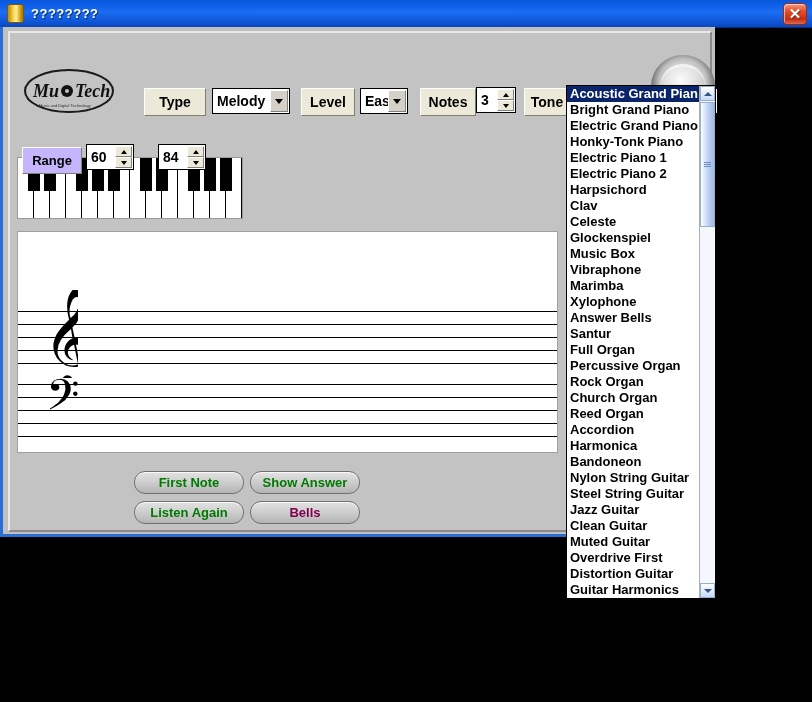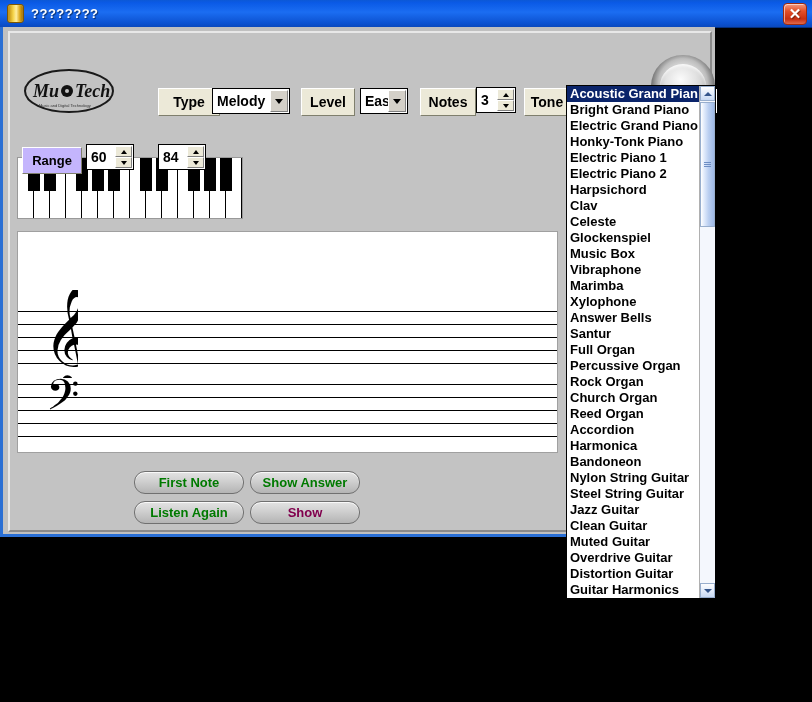--- a/index.html
+++ b/index.html
@@ -237,21 +237,21 @@
           <text x="56" y="30" font-family="Liberation Serif, serif" font-size="18" font-style="italic" font-weight="bold" fill="#111">Tech</text>
           <text x="20" y="40" font-family="Liberation Sans, sans-serif" font-size="4" fill="#333">Music and Digital Technology</text>
         </svg>
       </div>
 
       <div class="knob">
         <div class="knob-outer"></div>
         <div class="knob-face"></div>
       </div>
 
-      <div class="lbl-box" style="left:141px;top:61px;width:60px;margin-left:14px;">Type</div>
+      <div class="lbl-box" style="left:141px;top:61px;width:60px;">Type</div>
       <div class="combo" style="left:209px;top:61px;width:78px;">
         <div class="val">Melody</div>
         <div class="arrow">
             <div class="tri-down"></div>
           </div>
       </div>
 
       <div class="lbl-box" style="left:298px;top:61px;width:52px;">Level</div>
       <div class="combo" style="left:357px;top:61px;width:48px;">
         <div class="val">Easy</div>
@@ -353,21 +353,21 @@
         <div class="clef" style="left:27px;top:146px;">
           <svg width="34" height="54" viewBox="0 0 34 54">
             <text x="1" y="40" font-family="DejaVu Sans, sans-serif" font-size="52" fill="#000">𝄢</text>
           </svg>
         </div>
       </div>
 
       <div class="rbtn green" style="left:247px;top:444px;width:110px;">Show Answer</div>
       <div class="rbtn green" style="left:131px;top:444px;width:110px;">First Note</div>
       <div class="rbtn green" style="left:131px;top:474px;width:110px;">Listen Again</div>
-      <div class="rbtn maroon" style="left:247px;top:474px;width:110px;">Show</div>
+      <div class="rbtn maroon" style="left:247px;top:474px;width:110px;">Bells</div>
 
     </div>
   </div>
 
   <div class="dropdown">
     <div class="dd-list" id="dd-list">
         <div class="dd-item sel">Acoustic Grand Pian</div>
         <div class="dd-item">Bright Grand Piano</div>
         <div class="dd-item">Electric Grand Piano</div>
         <div class="dd-item">Honky-Tonk Piano</div>
@@ -389,21 +389,21 @@
         <div class="dd-item">Church Organ</div>
         <div class="dd-item">Reed Organ</div>
         <div class="dd-item">Accordion</div>
         <div class="dd-item">Harmonica</div>
         <div class="dd-item">Bandoneon</div>
         <div class="dd-item">Nylon String Guitar</div>
         <div class="dd-item">Steel String Guitar</div>
         <div class="dd-item">Jazz Guitar</div>
         <div class="dd-item">Clean Guitar</div>
         <div class="dd-item">Muted Guitar</div>
-        <div class="dd-item">Overdrive Guitar</div>
+        <div class="dd-item">Overdrive First</div>
         <div class="dd-item">Distortion Guitar</div>
         <div class="dd-item">Guitar Harmonics</div>
       </div>
     <div class="dd-scroll">
       <div class="sc-track"></div>
       <div class="sc-btn sc-up">
           <div class="sc-chev chev-up"></div>
         </div>
       <div class="sc-thumb">
         <div class="grip">

